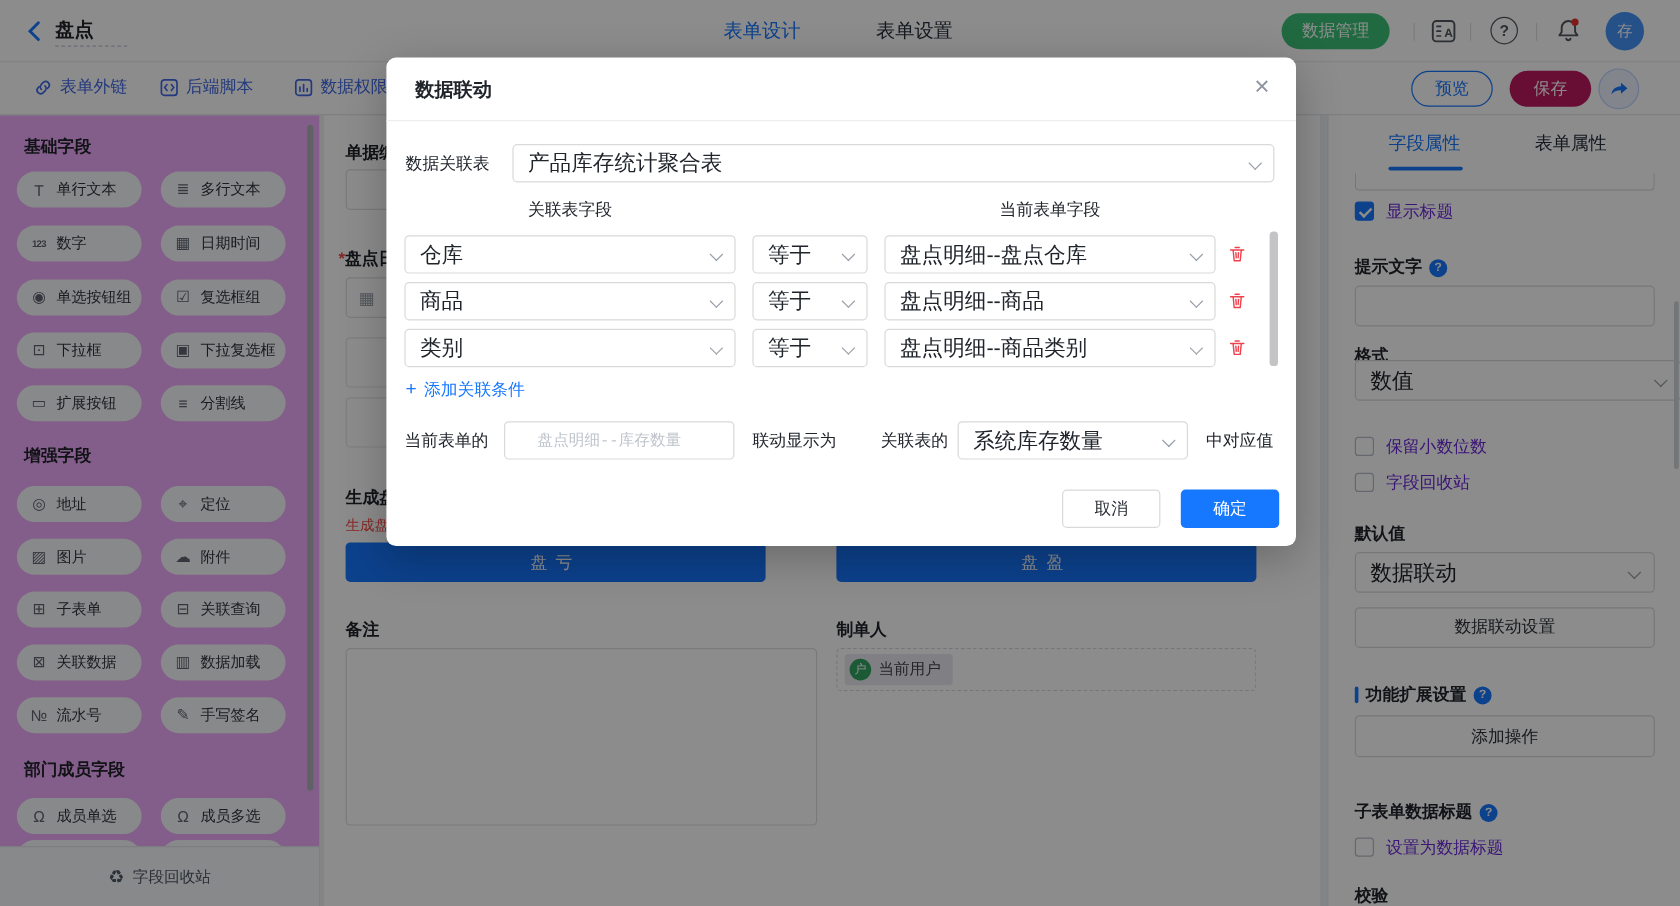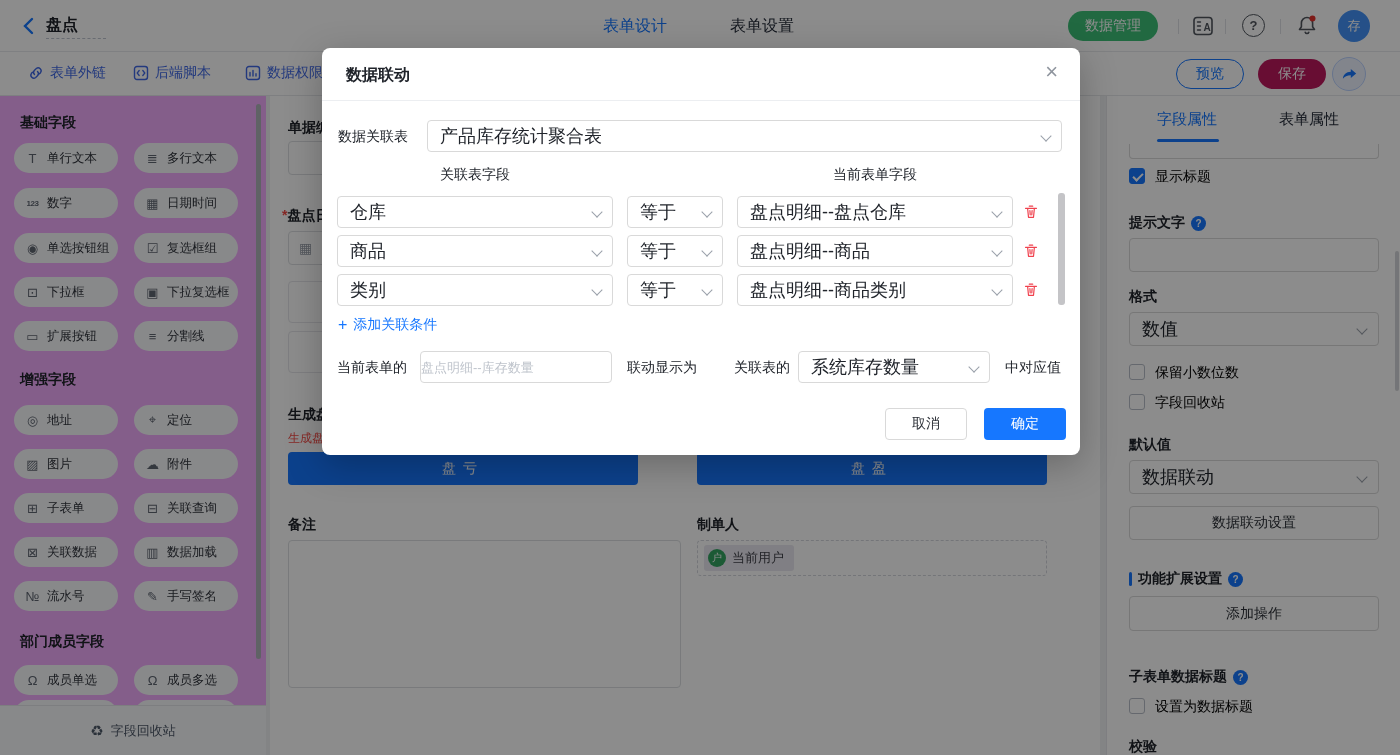--- a/index.html
+++ b/index.html
@@ -33,26 +33,26 @@
   .tag{position:absolute;display:flex;align-items:center;gap:6px;background:#eae7f0;border-radius:3px;height:26px;padding:0 10px 0 4px;font-size:13px;color:#40424a}
   .tag-ava{width:18px;height:18px;border-radius:50%;background:#33a462;color:#fff;font-size:10px;display:flex;align-items:center;justify-content:center}
   
   .rpanel{position:absolute;left:1106px;top:96px;width:294px;height:659px;background:#fff;border-left:1px solid #e5e6eb;overflow:hidden}
   .rtab{position:absolute;font-size:15px;cursor:pointer}
   .rlabel{position:absolute;font-size:14px;font-weight:700;color:#20242b;display:flex;align-items:center;gap:6px}
   .q-ic{width:15px;height:15px;border-radius:50%;background:#1677ff;color:#fff;font-size:10px;display:flex;align-items:center;justify-content:center;font-weight:700;cursor:pointer}
   .cb{position:absolute;width:16px;height:16px;border:1px solid #b9bec8;border-radius:3px;background:#fff;cursor:pointer}
   .cb.checked{background:#1677ff;border-color:#1677ff}
   .cb.checked::after{content:"";position:absolute;left:4.5px;top:1.5px;width:4px;height:8px;border:solid #fff;border-width:0 2px 2px 0;transform:rotate(45deg)}
-  .cb-label{position:absolute;font-size:14px;color:#000000}
+  .cb-label{position:absolute;font-size:14px;color:#6d28d9}
   .sel{position:absolute;height:32px;border:1px solid #d9d9d9;border-radius:4px;background:#fff;display:flex;align-items:center;padding:0 26px 0 12px;font-size:18px;color:#20242b;cursor:pointer}
   .sel .chev{position:absolute;right:11px;top:11px}
   .chev{width:8px;height:8px;border:solid #9aa0aa;border-width:0 1.5px 1.5px 0;transform:rotate(45deg);display:inline-block}
   .outline-btn{position:absolute;border:1px solid #d9d9d9;border-radius:4px;background:#fff;display:flex;align-items:center;justify-content:center;font-size:14px;color:#2b2f36;cursor:pointer}
-  input{border:1px solid #d9d9d9;border-radius:4px;font-size:14px;padding:0 0;color:#20242b;outline:none;font-family:Liberation Sans, sans-serif}
+  input{border:1px solid #d9d9d9;border-radius:4px;font-size:14px;padding:0 27px;color:#20242b;outline:none;font-family:Liberation Mono, monospace}
   input::placeholder{color:#bfc4cc}
   
   .mask{position:absolute;inset:0;background:rgba(0,0,0,.45);z-index:50}
   .modal{position:absolute;left:322px;top:48px;width:758px;height:407px;background:#fff;border-radius:8px;box-shadow:0 10px 36px rgba(0,0,0,.25);z-index:60}
   .m-title{position:absolute;left:24px;top:17px;font-size:16px;font-weight:700;color:#20242b}
   .m-close{position:absolute;right:22px;top:13px;font-size:22px;color:#8f959e;cursor:pointer;line-height:1}
   .m-divider{position:absolute;left:0;top:52px;width:758px;height:1px;background:#eceef1}
   .m-label{position:absolute;font-size:14px;color:#20242b;line-height:32px}
   .m-colhead{position:absolute;top:118px;width:276px;text-align:center;font-size:14px;color:#20242b}
   .trash{position:absolute;width:16px;cursor:pointer}
@@ -250,21 +250,21 @@
   <span class="abs" style="left:50px;top:43px;width:62px;height:3px;background:#1677ff;border-radius:2px"></span>
   <div class="abs" style="left:22px;top:48px;width:250px;height:15px;border:1px solid #d9d9d9;border-top:none;border-radius:0 0 4px 4px;background:#fff"></div>
   <span class="cb checked" style="left:22px;top:72px"></span>
   <span class="cb-label" style="left:48px;top:72px">显示标题</span>
   <div class="rlabel" style="left:22px;top:118px">
       <span>提示文字</span>
       <span class="q-ic">?</span>
     </div>
   <input class="abs" style="left: 22px; top: 142px; width: 250px; height: 34px;">
   <span class="rlabel" style="left:22px;top:192px">格式</span>
-  <div class="sel" style="left:22px;top:216px;width:250px;height:34px">
+  <div class="sel" style="left:22px;top:204px;width:272px;height:34px">
       <span>数值</span>
       <span class="chev" style="position:absolute;right:12px;top:12px"></span>
     </div>
   <span class="cb" style="left:22px;top:268px"></span>
   <span class="cb-label" style="left:48px;top:268px">保留小数位数</span>
   <span class="cb" style="left:22px;top:298px"></span>
   <span class="cb-label" style="left:48px;top:298px">字段回收站</span>
   <span class="rlabel" style="left:22px;top:340px">默认值</span>
   <div class="sel" style="left:22px;top:364px;width:250px;height:34px">
       <span>数据联动</span>

